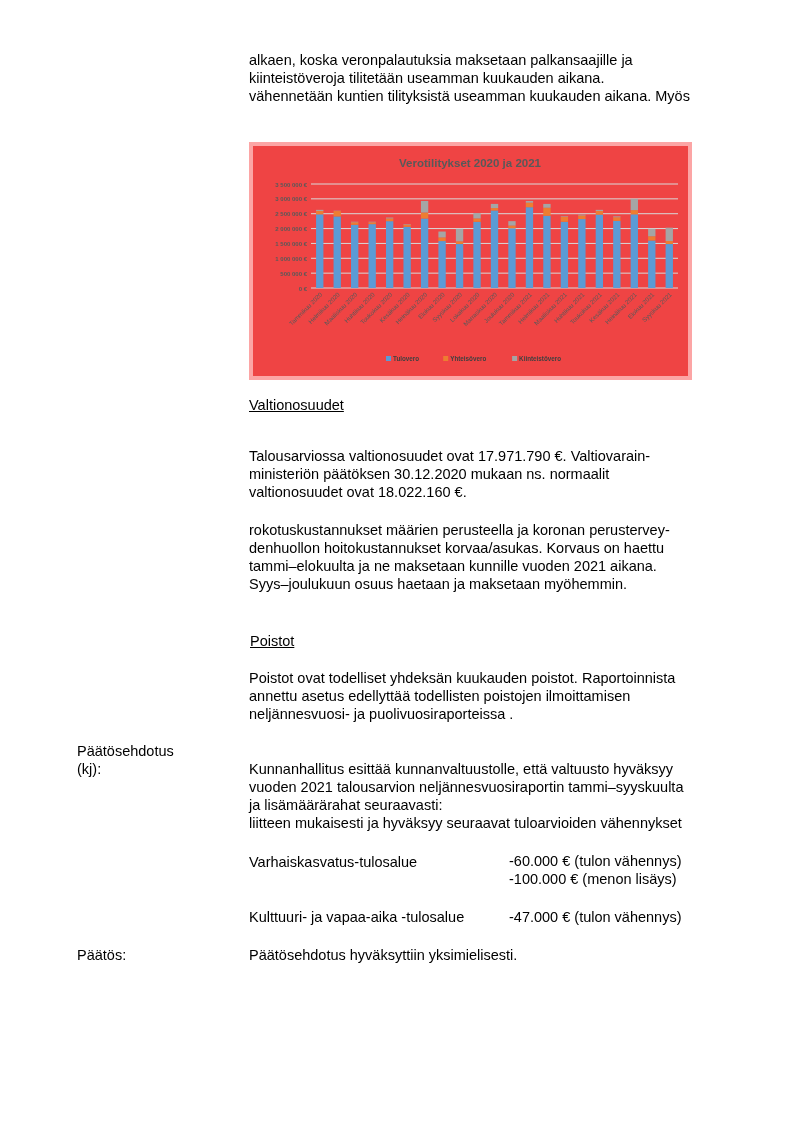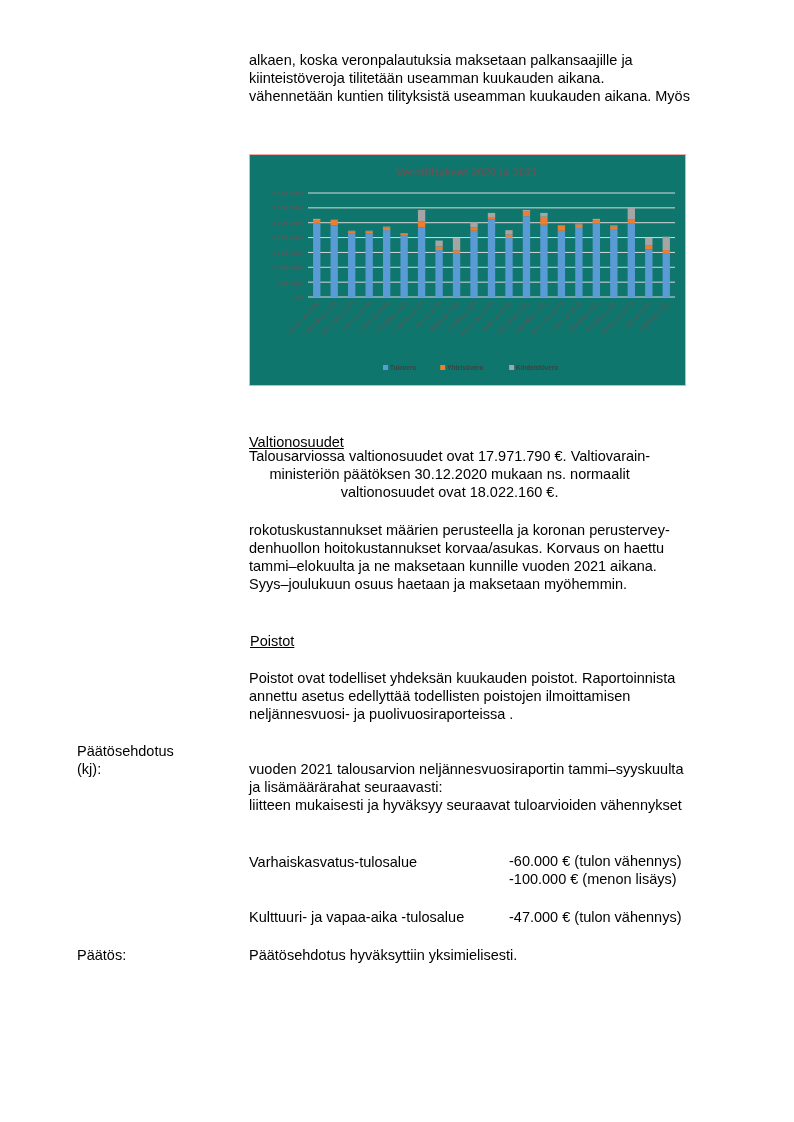--- a/index.html
+++ b/index.html
@@ -1,21 +1,21 @@
 <!DOCTYPE html>
 <html><head>
 <meta charset="utf-8">
 <style>
   html, body { margin: 0; padding: 0; background: #ffffff; }
   body { width: 794px; height: 1122px; position: relative; overflow: hidden;
          font-family: "Liberation Sans", sans-serif; font-size: 14.5px; color: #000; }
   .p { position: absolute; line-height: 18px; white-space: nowrap; }
   .u { text-decoration: underline; }
   .chart-box { position: absolute; left: 249px; top: 142px; width: 435px; height: 230px;
-               border: 1px solid #fca5a5; background: #0f766e; margin-top: 12px; }
+               border: 4px solid #fca5a5; background: #ef4444; }
   .chart-box svg { display: block; }
   .left-label { position: absolute; left: 77px; line-height: 18px; }
 </style>
 </head>
 <body>
 
 <div class="p" style="left:249px; top:51px;">
   <div>alkaen, koska veronpalautuksia  maksetaan palkansaajille ja</div>
   <div>kiinteistöveroja tilitetään useamman kuukauden  aikana.</div>
   <div>vähennetään  kuntien tilityksistä useamman kuukauden  aikana. Myös</div>
@@ -126,22 +126,22 @@
       <text x="0" y="0" text-anchor="end" font-size="6.2" font-family="&quot;Liberation Sans&quot;, sans-serif" fill="#595959" transform="translate(419.2619047619047,149) rotate(-45)">Syyskuu 2021</text>
       <rect x="133" y="210" width="5" height="5" fill="#5b9bd5"></rect>
       <text x="140" y="215" font-size="6.3" font-family="&quot;Liberation Sans&quot;, sans-serif" fill="#404040" font-weight="bold">Tulovero</text>
       <rect x="190.2" y="210" width="5" height="5" fill="#ed7d31"></rect>
       <text x="197.2" y="215" font-size="6.3" font-family="&quot;Liberation Sans&quot;, sans-serif" fill="#404040" font-weight="bold">Yhteisövero</text>
       <rect x="259.1" y="210" width="5" height="5" fill="#a5a5a5"></rect>
       <text x="266.1" y="215" font-size="6.3" font-family="&quot;Liberation Sans&quot;, sans-serif" fill="#404040" font-weight="bold">Kiinteistövero</text>
     </svg>
 </div>
 
-<div class="p u" style="left:249px; top:433px;text-decoration:underline;">Valtionosuudet</div>
-<div class="p" style="left:249px; top:447px;text-align:center;">
+<div class="p u" style="left:249px; top:396px;text-decoration:underline;">Valtionosuudet</div>
+<div class="p" style="left:249px; top:447px;">
   <div>Talousarviossa  valtionosuudet  ovat  17.971.790 €. Valtiovarain-</div>
   <div>ministeriön päätöksen 30.12.2020 mukaan ns. normaalit</div>
   <div>valtionosuudet  ovat  18.022.160 €.</div>
 </div>
 <div class="p" style="left:249px; top:521px;">
   <div>rokotuskustannukset   määrien perusteella ja koronan perusterve­y-</div>
   <div>denhuollon  hoitokustannukset  korvaa/asukas. Korvaus on haettu</div>
   <div>tammi–elokuulta ja ne maksetaan kunnille  vuoden  2021 aikana.</div>
   <div>Syys–joulukuun  osuus haetaan ja maksetaan myöhemmin.</div>
 </div>
@@ -151,20 +151,21 @@
   <div>Poistot ovat todelliset yhdeksän  kuukauden  poistot. Raportoinnista</div>
   <div>annettu  asetus edellyttää todellisten poistojen ilmoittamisen</div>
   <div>neljännesvuosi-   ja puolivuosiraporteissa .</div>
 </div>
 
 <div class="left-label" style="top:742px;">
   <div>Päätösehdotus</div>
   <div>(kj):</div>
 </div>
 <div class="p" style="left:249px; top:760px;">
+  <div>Kunnanhallitus   esittää kunnanvaltuustolle,   että valtuusto  hyväksyy</div>
   <div>vuoden 2021 talousarvion neljännesvuosiraportin  tammi–syyskuulta</div>
   <div>ja lisämäärärahat seuraavasti:</div>
   <div>liitteen mukaisesti ja hyväksyy  seuraavat tuloarvioiden vähennykset</div>
 </div>
 
 <div class="p" style="left:249px; top:853px;">Varhaiskasvatus-tulosalue</div>
 <div class="p" style="left:509px; top:852px;">
   <div>-60.000 € (tulon  vähennys)</div>
   <div>-100.000 € (menon lisäys)</div>
 </div>

